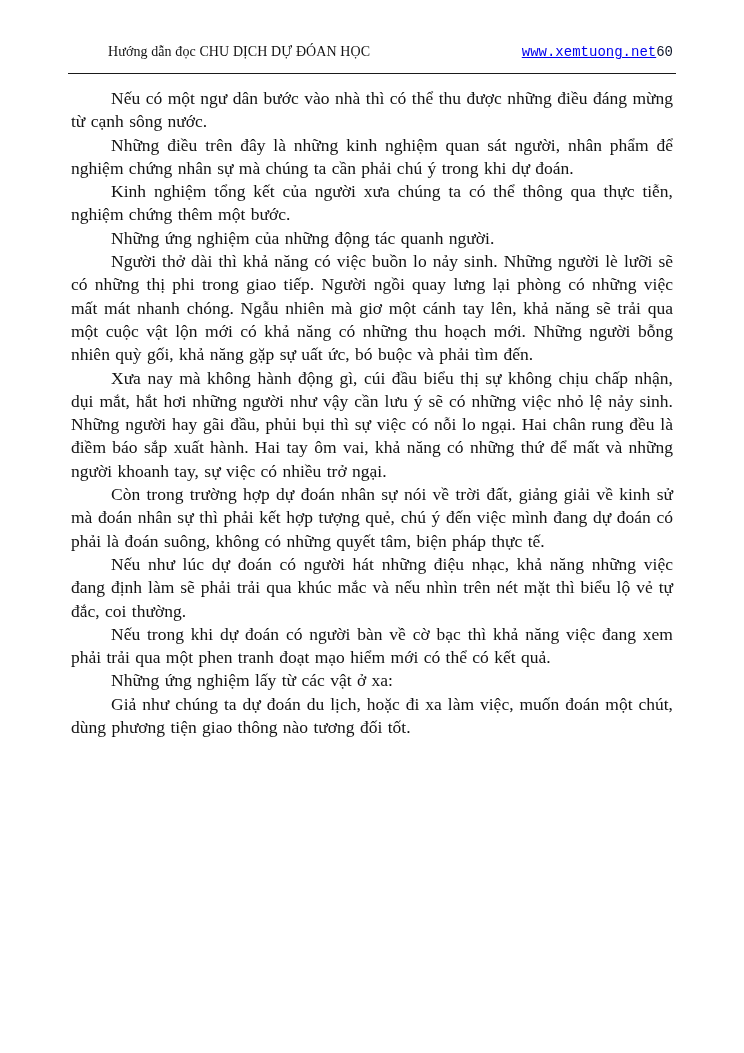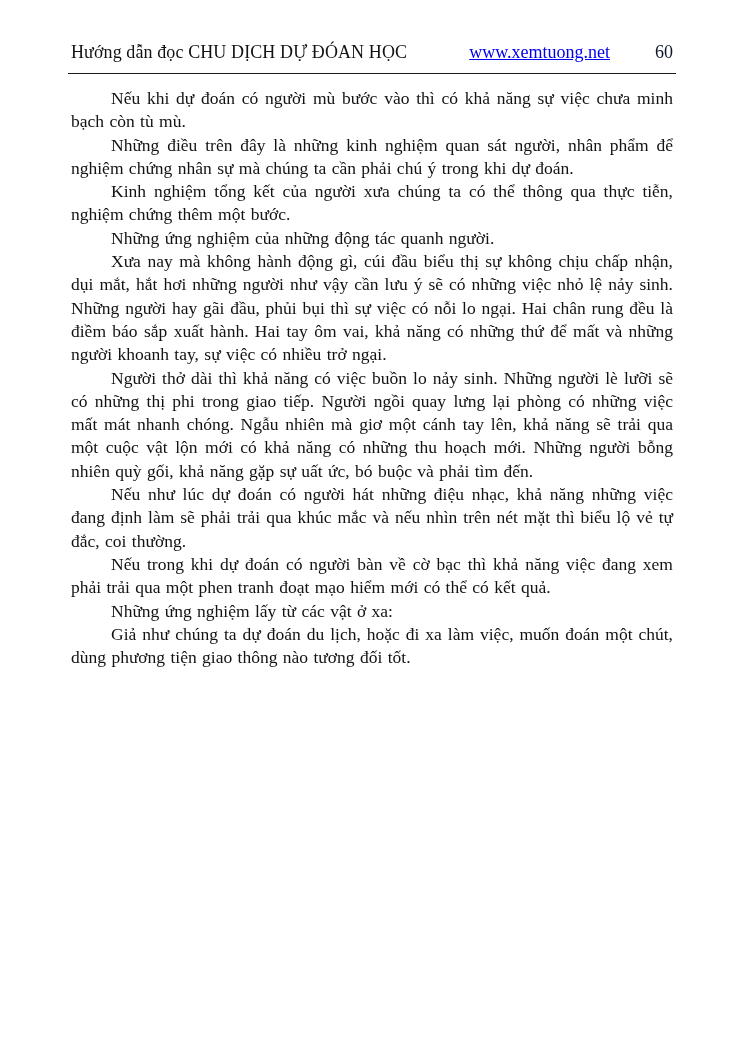--- a/index.html
+++ b/index.html
@@ -17,31 +17,32 @@
   .page {
     box-sizing: border-box;
     width: 744px;
     height: 1053px;
     padding: 40px 71px 0 71px;
   }
   .page-header {
     display: flex;
     justify-content: space-between;
     align-items: baseline;
-    font-size: 18px;
+    font-size: 14px;
     line-height: 24px;
     white-space: nowrap;
+    margin-left: 37px;
   }
   .header-title {
     letter-spacing: 0.1px;
   }
   .header-right {
     display: flex;
     align-items: center;
-    gap: 45px;
+    font-family: Liberation Mono, monospace;
   }
   .header-link {
     color: #0000ee;
     text-decoration: underline;
     cursor: pointer;
   }
   .page-number {
     color: #0f172a;
   }
   .header-divider {
@@ -68,24 +69,25 @@
 <div class="page">
   <div class="page-header">
     <span class="header-title">Hướng dẫn đọc CHU DỊCH DỰ ĐÓAN HỌC</span>
     <span class="header-right">
       <a class="header-link">www.xemtuong.net</a>
       <span class="page-number">60</span>
     </span>
   </div>
   <hr class="header-divider">
   <div class="document-body">
-      <p>Nếu khi dự đoán có người mù bước vào thì có khả năng sự việc chưa minh bạch còn tù mù.</p>
+      <p>Nếu có một ngư dân bước vào nhà thì có thể thu được những điều đáng mừng từ cạnh sông nước.</p>
       <p>Những điều trên đây là những kinh nghiệm quan sát người, nhân phẩm để nghiệm chứng nhân sự mà chúng ta cần phải chú ý trong khi dự đoán.</p>
       <p>Kinh nghiệm tổng kết của người xưa chúng ta có thể thông qua thực tiễn, nghiệm chứng thêm một bước.</p>
       <p>Những ứng nghiệm của những động tác quanh người.</p>
+      <p>Người thở dài thì khả năng có việc buồn lo nảy sinh. Những người lè lưỡi sẽ có những thị phi trong giao tiếp. Người ngồi quay lưng lại phòng có những việc mất mát nhanh chóng. Ngẫu nhiên mà giơ một cánh tay lên, khả năng sẽ trải qua một cuộc vật lộn mới có khả năng có những thu hoạch mới. Những người bỗng nhiên quỳ gối, khả năng gặp sự uất ức, bó buộc và phải tìm đến.</p>
       <p>Xưa nay mà không hành động gì, cúi đầu biểu thị sự không chịu chấp nhận, dụi mắt, hắt hơi những người như vậy cần lưu ý sẽ có những việc nhỏ lệ nảy sinh. Những người hay gãi đầu, phủi bụi thì sự việc có nỗi lo ngại. Hai chân rung đều là điềm báo sắp xuất hành. Hai tay ôm vai, khả năng có những thứ để mất và những người khoanh tay, sự việc có nhiều trở ngại.</p>
-      <p>Người thở dài thì khả năng có việc buồn lo nảy sinh. Những người lè lưỡi sẽ có những thị phi trong giao tiếp. Người ngồi quay lưng lại phòng có những việc mất mát nhanh chóng. Ngẫu nhiên mà giơ một cánh tay lên, khả năng sẽ trải qua một cuộc vật lộn mới có khả năng có những thu hoạch mới. Những người bỗng nhiên quỳ gối, khả năng gặp sự uất ức, bó buộc và phải tìm đến.</p>
+      <p>Còn trong trường hợp dự đoán nhân sự nói về trời đất, giảng giải về kinh sử mà đoán nhân sự thì phải kết hợp tượng quẻ, chú ý đến việc mình đang dự đoán có phải là đoán suông, không có những quyết tâm, biện pháp thực tế.</p>
       <p>Nếu như lúc dự đoán có người hát những điệu nhạc, khả năng những việc đang định làm sẽ phải trải qua khúc mắc và nếu nhìn trên nét mặt thì biểu lộ vẻ tự đắc, coi thường.</p>
       <p>Nếu trong khi dự đoán có người bàn về cờ bạc thì khả năng việc đang xem phải trải qua một phen tranh đoạt mạo hiểm mới có thể có kết quả.</p>
       <p>Những ứng nghiệm lấy từ các vật ở xa:</p>
       <p>Giả như chúng ta dự đoán du lịch, hoặc đi xa làm việc, muốn đoán một chút, dùng phương tiện giao thông nào tương đối tốt.</p>
     </div>
 </div>
 
 </body></html>

